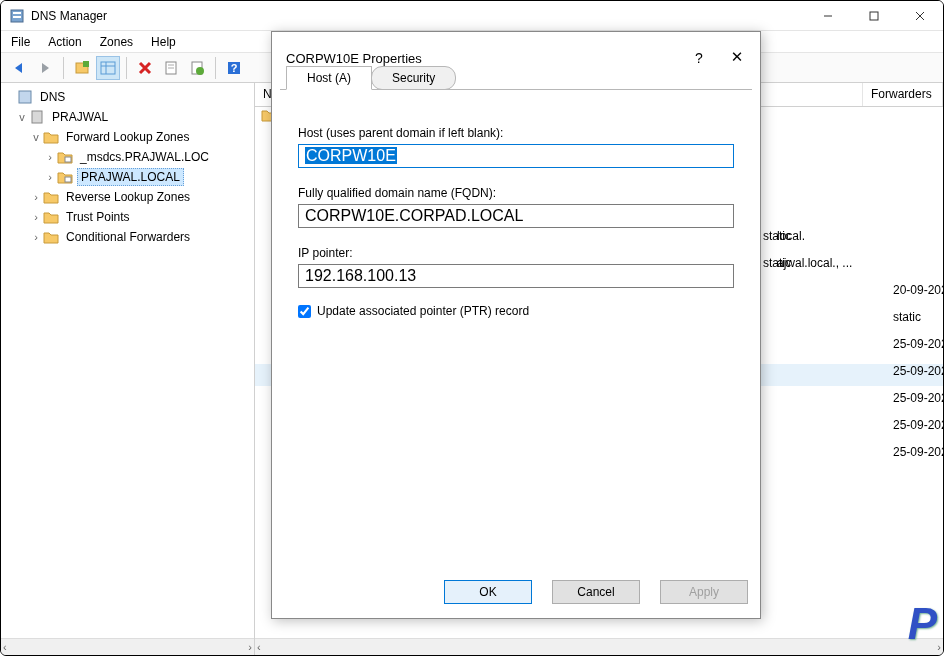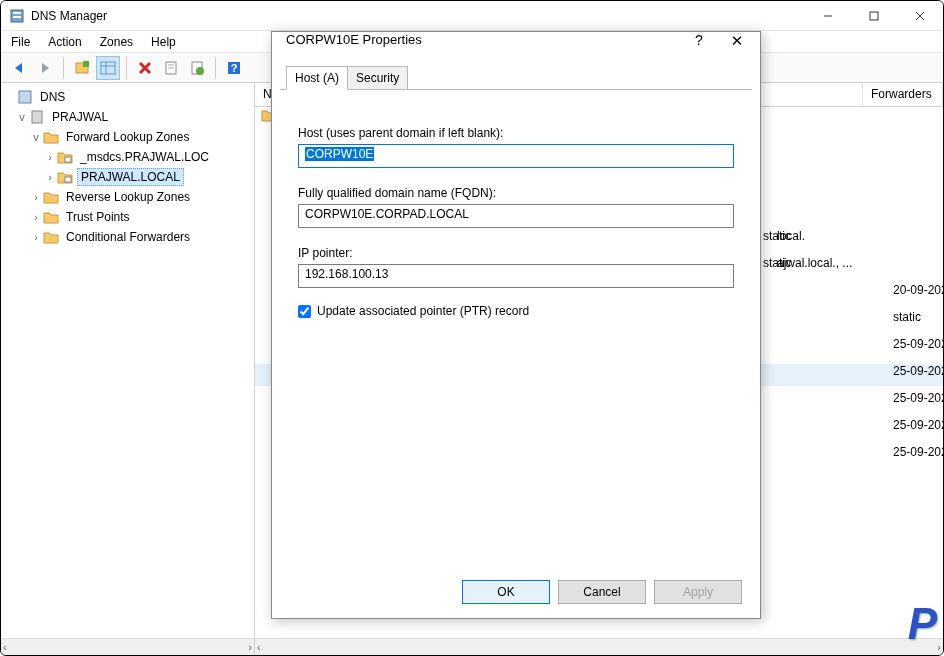--- a/index.html
+++ b/index.html
@@ -40,39 +40,39 @@
 .icon-strip { position: absolute; left: 6px; top: 0; }
 .icon-strip .rec { width: 16px; height: 16px; margin-bottom: 11px; }
 .data-col { position: absolute; right: 6px; top: 122px; text-align: left; width: 160px; }
 .data-col div { height: 27px; white-space: nowrap; }
 .ts-col { position: absolute; right: -48px; top: 0; width: 120px; }
 .ts-col div { height: 27px; white-space: nowrap; }
 .row-sel { position:absolute; left:0; right:0; height:22px; top:257px; background:#e6f2fb; }
 
 
 .dialog { position: absolute; left: 270px; top: 30px; width: 490px; height: 588px; background: #fff; border: 1px solid #888; box-shadow: 2px 2px 12px rgba(0,0,0,0.25); font-size: 12px; }
-.dlg-titlebar { height: 34px; display: flex; align-items: flex-start; padding: 0 14px; }
+.dlg-titlebar { height: 34px; display: flex; align-items: flex-end; padding: 0 14px; }
 .dlg-title { flex: 1; font-size: 13px; }
 .dlg-help { width: 18px; text-align: center; font-size: 14px; margin-right: 20px; cursor: default; }
 .dlg-close { width: 18px; text-align: center; font-size: 15px; cursor: default; }
 
 .tab-strip { display: flex; padding-left: 14px; height: 24px; position: relative; }
 .tab-strip::after { content:''; position:absolute; left:8px; right:8px; bottom:0; height:1px; background:#b7b7b7; }
-.tab { padding: 4px 8px; border: 1px solid #b7b7b7; border-bottom: 1px solid #fff; background: #fff; margin-right: -1px; position:relative; z-index:1; }
-.tab.inactive { background: #f0f0f0; border-bottom: 1px solid #b7b7b7; z-index:0; }
+.tab { padding: 4px 20px; border: 1px solid #b7b7b7; border-bottom: 1px solid #fff; background: #fff; margin-right: -1px; position:relative; z-index:1; }
+.tab.inactive { background: #f0f0f0; border-bottom: 1px solid #b7b7b7; z-index:0;border-radius:11px; }
 
 .dlg-body { padding: 16px 26px; }
 .field-label { margin-bottom: 4px; margin-top: 20px; }
-.text-input { width: 100%; height: 24px; border: 1px solid #7a7a7a; padding: 2px 6px; font-size: 12px; font-family: inherit; }
+.text-input { width: 100%; height: 24px; border: 1px solid #7a7a7a; padding: 2px 6px; font-size: 16px; font-family: inherit; }
 .text-input.hl { border: 1px solid #0078d7; }
 .text-input .seltext { background: #0078d7; color: #fff; padding: 0 1px; }
 .check-row { margin-top: 16px; display: flex; align-items: center; gap: 6px; }
 .check-row input { width: 13px; height: 13px; }
 
-.dlg-buttons { position: absolute; bottom: 14px; right: 18px; display: flex; gap: 8px; }
+.dlg-buttons { position: absolute; bottom: 14px; right: 12px; display: flex; gap: 20px; }
 .btn { width: 88px; height: 24px; border: 1px solid #adadad; background: #e1e1e1; font-size: 12px; }
 .btn.primary { border: 1px solid #0078d7; background: #e5f1fb; }
 .btn.disabled { color: #a0a0a0; }
 
 
 .folder-icon { fill: #f7c968; stroke: #c89a3a; }
 .server-icon { fill: #d8d8d8; stroke: #888; }
 
 .watermark { position:absolute; right:6px; bottom:6px; font-size:44px; font-weight:bold; font-style:italic; color:#1a3fbf; opacity:0.9; text-shadow:1px 1px 2px #6a8; pointer-events:none; }
 </style>

